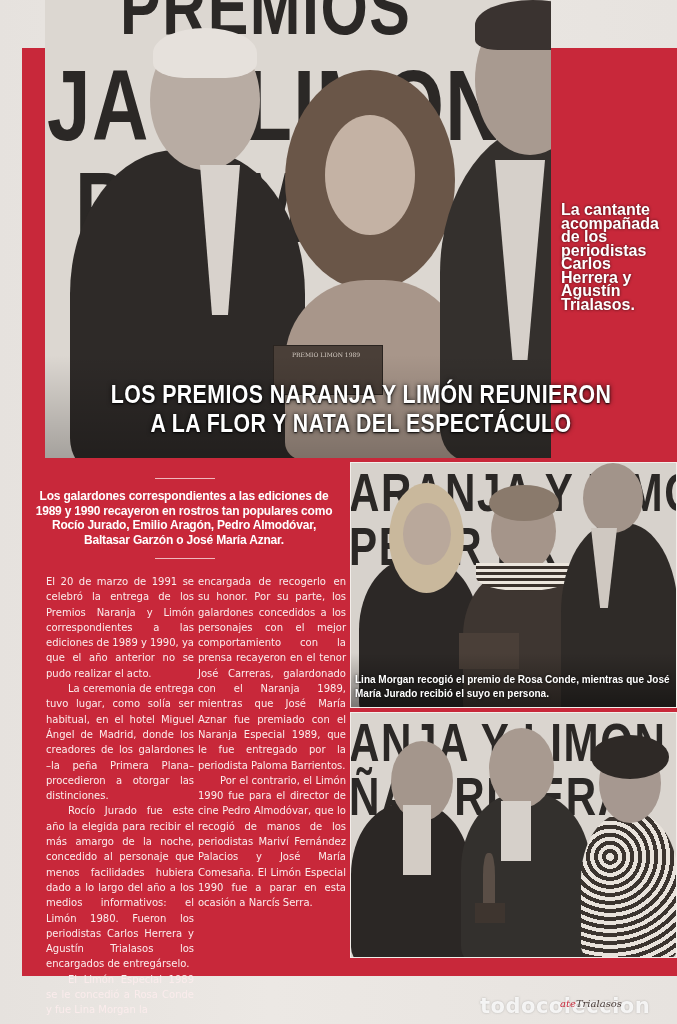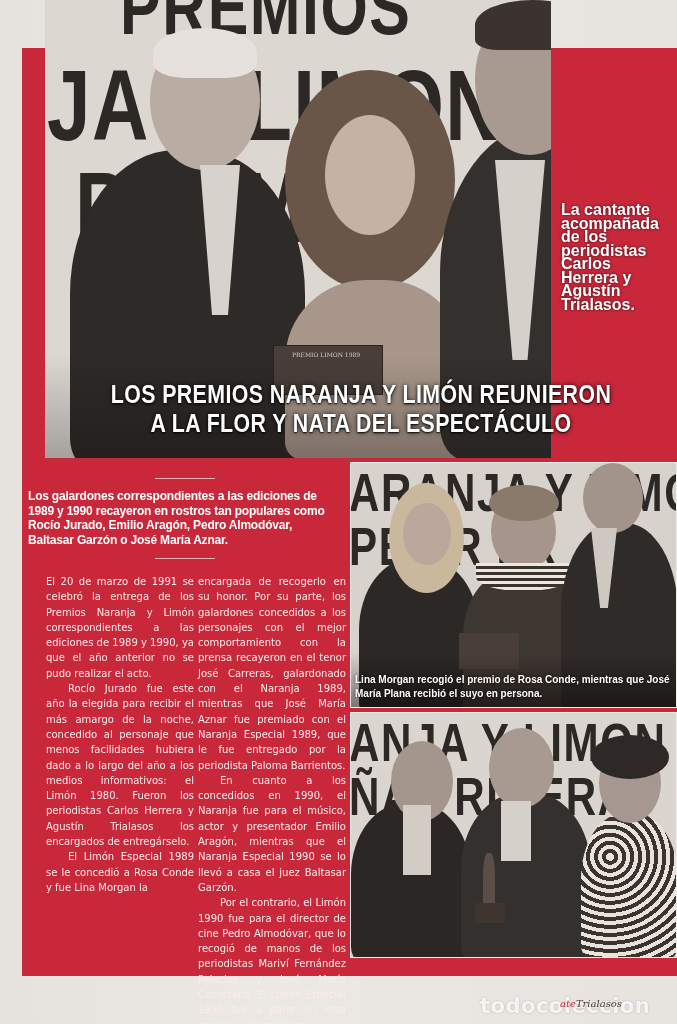--- a/index.html
+++ b/index.html
@@ -77,20 +77,21 @@
     }
 
     
     .lead {
       position: absolute;
       left: 28px; top: 489px; width: 312px;
       color: #ffffff;
       font-weight: bold;
       font-size: 12px;
       line-height: 14.6px;
+      text-align: center;
       letter-spacing: -0.2px;
     }
     .rule {
       position: absolute; height: 1px; background: #efb8bd;
     }
 
     
     .col {
       position: absolute;
       top: 574px;
@@ -176,26 +177,26 @@
     <div>LOS PREMIOS NARANJA Y LIMÓN REUNIERON</div>
     <div>A LA FLOR Y NATA DEL ESPECTÁCULO</div>
   </div>
 
   <div class="rule" style="left:155px;top:478px;width:60px;"></div>
   <div class="lead">Los galardones correspondientes a las ediciones de 1989 y 1990 recayeron en rostros tan populares como Rocío Jurado, Emilio Aragón, Pedro Almodóvar, Baltasar Garzón o José María Aznar.</div>
   <div class="rule" style="left:155px;top:558px;width:60px;"></div>
 
   <div class="col col-1">
     <p>El 20 de marzo de 1991 se celebró la entrega de los Premios Naranja y Limón correspondientes a las ediciones de 1989 y 1990, ya que el año anterior no se pudo realizar el acto.</p>
+    <p>La ceremonia de entrega tuvo lugar, como solía ser habitual, en el hotel Miguel Ángel de Madrid, donde los creadores de los galardones –la peña Primera Plana– procedieron a otorgar las distinciones.</p>
     <p>Rocío Jurado fue este año la elegida para recibir el más amargo de la noche, concedido al personaje que menos facilidades hubiera dado a lo largo del año a los medios informativos: el Limón 1980. Fueron los periodistas Carlos Herrera y Agustín Trialasos los encargados de entregárselo.</p>
     <p>El Limón Especial 1989 se le concedió a Rosa Conde y fue Lina Morgan la</p>
   </div>
   <div class="col col-2">
     <p>encargada de recogerlo en su honor. Por su parte, los galardones concedidos a los personajes con el mejor comportamiento con la prensa recayeron en el tenor José Carreras, galardonado con el Naranja 1989, mientras que José María Aznar fue premiado con el Naranja Especial 1989, que le fue entregado por la periodista Paloma Barrientos.</p>
-    <p>En cuanto a los concedidos en 1990, el Naranja fue para el músico, actor y presentador Emilio Aragón, mientras que el Naranja Especial 1990 se lo llevó a casa el juez Baltasar Garzón.</p>
     <p>Por el contrario, el Limón 1990 fue para el director de cine Pedro Almodóvar, que lo recogió de manos de los periodistas Mariví Fernández Palacios y José María Comesaña. El Limón Especial 1990 fue a parar en esta ocasión a Narcís Serra.</p>
   </div>
 
   <div class="photo" style="left:350px;top:462px;width:327px;height:246px;background:#d7d2cc;border:1px solid #f2eeea;">
     <div class="banner-text" style="left:-2px;top:-2px;font-size:54px;">ARANJA Y LIMON 19</div>
     <div class="banner-text" style="left:-2px;top:52px;font-size:54px;">PE  PR  ER</div>
 
     <div class="person" style="left:8px;top:95px;width:120px;height:160px;background:#2c2826;"></div>
     <div class="head" style="left:38px;top:20px;width:75px;height:110px;background:#c9b89c;"></div>
     <div class="head" style="left:52px;top:40px;width:48px;height:62px;background:#b9a89b;"></div>
@@ -205,21 +206,21 @@
     <div class="head" style="left:138px;top:22px;width:70px;height:36px;background:#8a7a6c;"></div>
     <div style="position:absolute;left:125px;top:100px;width:95px;height:28px;background:repeating-linear-gradient(180deg,#ece6dd 0 3px,#3a322c 3px 6px);border-radius:0 0 50% 50%;"></div>
 
     <div class="person" style="left:210px;top:60px;width:117px;height:200px;background:#2f2b28;"></div>
     <div class="head" style="left:232px;top:0px;width:60px;height:70px;background:#a2948a;"></div>
     <div style="position:absolute;left:240px;top:65px;width:26px;height:80px;background:#cfc8c1;clip-path:polygon(0 0,100% 0,65% 100%,35% 100%);"></div>
 
     <div style="position:absolute;left:108px;top:170px;width:60px;height:36px;background:#4a3f38;"></div>
     <div style="position:absolute;left:0;top:190px;width:327px;height:56px;background:linear-gradient(180deg,rgba(0,0,0,0) 0%,rgba(0,0,0,0.45) 100%);"></div>
   </div>
-  <div class="caption-mid">Lina Morgan recogió el premio de Rosa Conde, mientras que José María Plana recibió el suyo en persona.</div>
+  <div class="caption-mid">Lina Morgan recogió el premio de Rosa Conde, mientras que José María Jurado recibió el suyo en persona.</div>
 
   <div class="photo" style="left:350px;top:712px;width:327px;height:246px;background:#dad5cf;border:1px solid #f2eeea;">
     <div class="banner-text" style="left:-2px;top:-2px;font-size:54px;">ANJA Y LIMON 1989</div>
     <div class="banner-text" style="left:-2px;top:52px;font-size:54px;">ÑA PRIMERA</div>
 
     <div class="person" style="left:0px;top:90px;width:120px;height:160px;background:#2b2725;"></div>
     <div class="head" style="left:40px;top:28px;width:62px;height:80px;background:#a4968c;"></div>
     <div style="position:absolute;left:52px;top:92px;width:28px;height:70px;background:#d3ccc5;"></div>
 
     <div class="person" style="left:110px;top:80px;width:130px;height:170px;background:#33302d;"></div>

